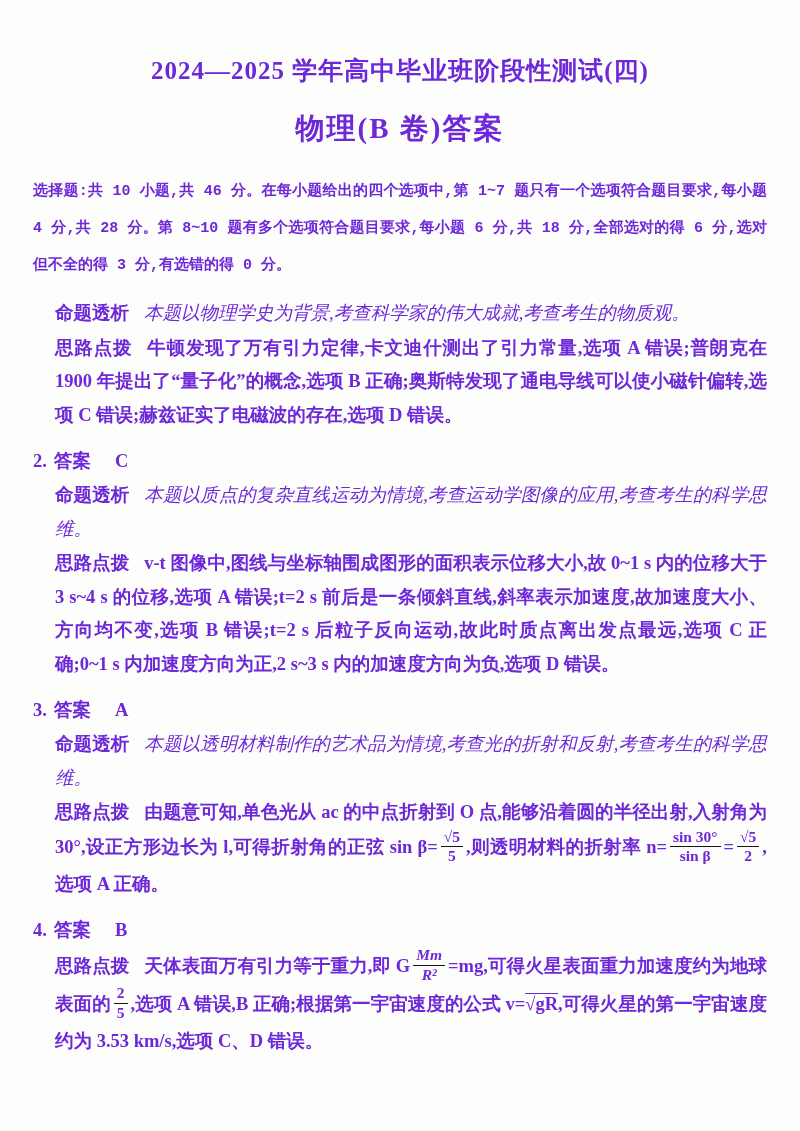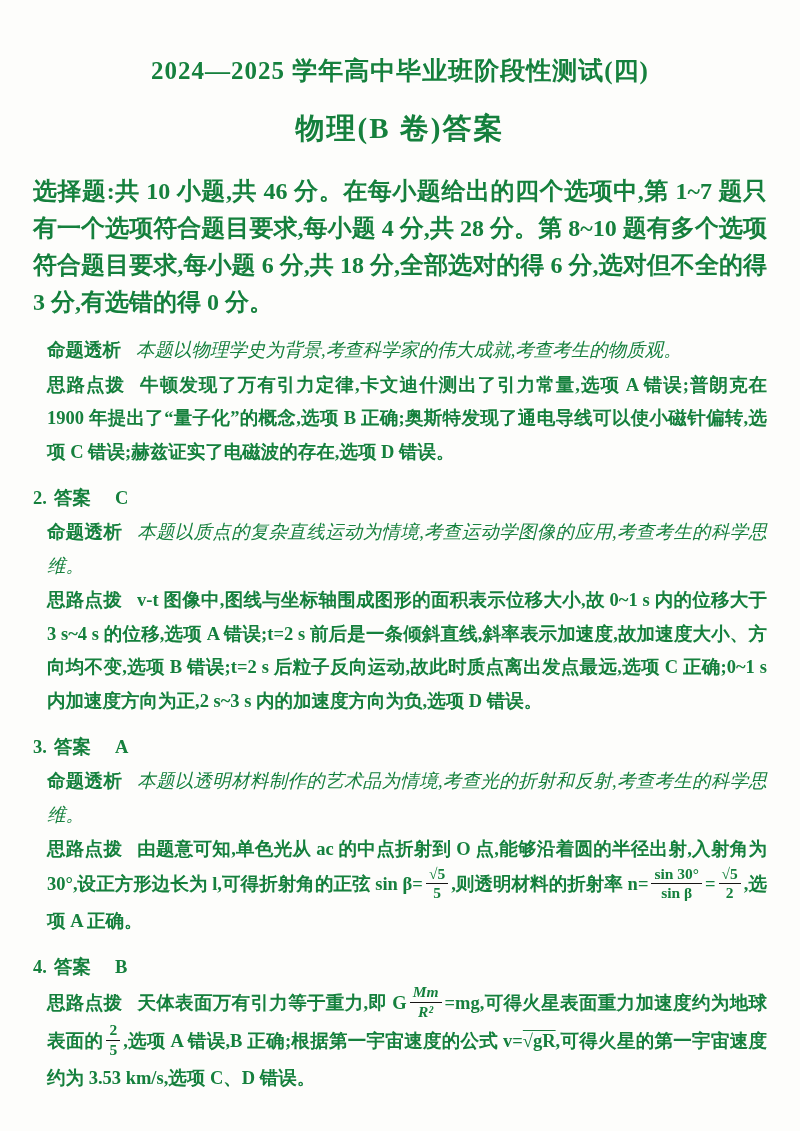--- a/index.html
+++ b/index.html
@@ -8,60 +8,61 @@
     background: #f6f6f4;
   }
   .page {
     position: relative;
     width: 800px;
     height: 1131px;
     box-sizing: border-box;
     margin: 0 auto;
     padding: 54px 33px 14px 33px;
     background: #fdfdfb;
-    color: #15803d;
+    color: #6d28d9;
     font-family: "Liberation Serif", "DejaVu Serif", serif;
     display: flex;
     flex-direction: column;
     overflow: hidden;
   }
   .doc-title {
     text-align: center;
     font-size: 25px;
     font-weight: 700;
     letter-spacing: 1px;
     margin: 0 0 22px 0;
   }
   .doc-subtitle {
     text-align: center;
     font-size: 29px;
     font-weight: 700;
     letter-spacing: 2px;
     margin: 0 0 24px 0;
   }
   .intro {
-    font-size: 24px;
+    font-size: 15px;
     font-weight: 700;
     line-height: 37px;
     text-align: justify;
     margin: 0 0 6px 0;
+    font-family: Liberation Mono, monospace;
   }
   .q-block {
     font-size: 18.5px;
     margin-top: 6px;
   }
   .ans-line {
     font-weight: 700;
     line-height: 30px;
     margin: 7px 0 3px 0;
   }
   .ans-line .q-num { margin-right: 7px; }
   .ans-line .ans-label { margin-right: 24px; }
   .para {
-    margin: 1px 0 1px 14px;
+    margin: 1px 0 1px 22px;
     line-height: 33.5px;
     text-align: justify;
   }
   .lbl {
     font-weight: 700;
     margin-right: 15px;
     white-space: nowrap;
   }
   .analysis-text {
     font-style: italic;

